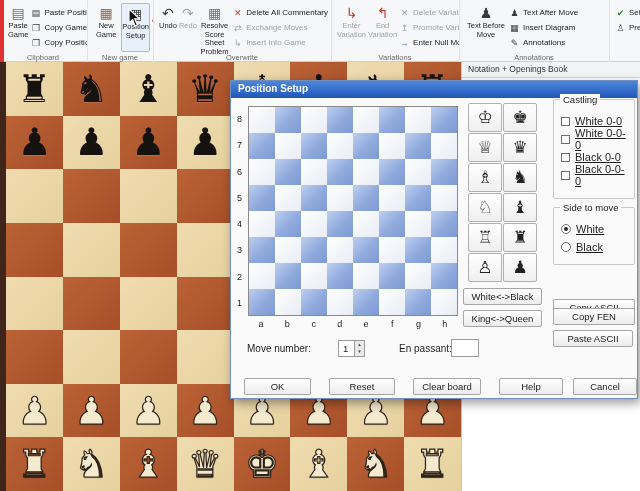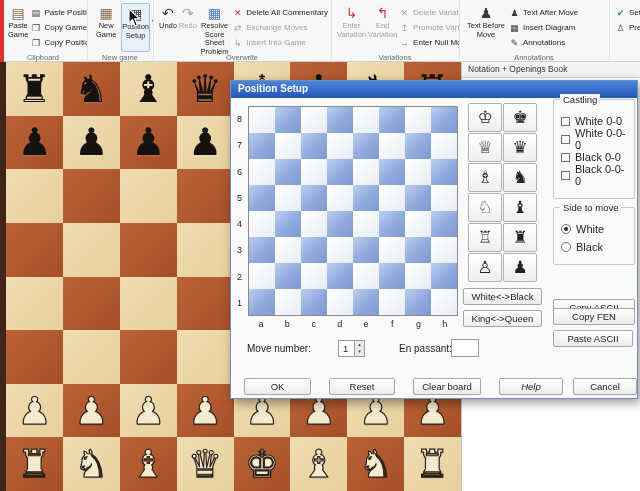--- a/index.html
+++ b/index.html
@@ -64,21 +64,21 @@
   .rank-labels span { flex:1; font-size:9px; color:#222; display:flex; align-items:center; }
   .file-labels { position:absolute; left:17px; top:238px; width:210px; display:flex; }
   .file-labels span { flex:1; text-align:center; font-size:9px; color:#222; }
   .piece-grid { position:absolute; left:237px; top:22px; display:grid;
                 grid-template-columns:34px 34px; grid-auto-rows:29px; gap:1px; }
   .pbtn { font-family:"DejaVu Sans", sans-serif; font-size:17px; line-height:1; color:#222;
           background:linear-gradient(#ffffff,#efefef); border:1px solid #b0b0b0; border-radius:2px; }
   .btn { position:absolute; height:17px; background:linear-gradient(#fefefe,#ececec);
          border:1px solid #a6a6a6; border-radius:2px; font-family:inherit; font-size:9.5px;
          color:#1e1e1e; text-align:center; line-height:15px; padding:0; }
-  .groupbox { position:absolute; border:1px solid #c9c9c9; border-radius:2px; padding:12px 6px 2px 7px; }
+  .groupbox { position:absolute; border:1px solid #c9c9c9; border-radius:2px; padding:12px 6px 2px 7px;text-decoration:underline; }
   .legend { position:absolute; top:-6px; left:6px; background:#fafafa; padding:0 3px; font-size:9.5px; color:#222; }
   .checkrow { display:flex; align-items:center; gap:5px; font-size:11px; height:18px; }
   .check { width:9px; height:9px; border:1px solid #6f6f6f; background:#fff; flex:none; }
   .radio { width:10px; height:10px; border:1px solid #6f6f6f; border-radius:50%; background:#fff;
            position:relative; flex:none; }
   .radio.selected::after { content:''; position:absolute; left:2px; top:2px; width:4px; height:4px;
            border-radius:50%; background:#2a2a2a; }
   .dlg-label { position:absolute; font-size:10px; color:#1e1e1e; }
   .spinner { position:absolute; left:107px; top:259px; width:27px; height:17px; border:1px solid #9a9a9a;
              background:#fff; display:flex; font-size:9.5px; }
@@ -515,21 +515,21 @@
         <span>▲</span>
         <span>▼</span>
       </span>
     </div>
     <span class="dlg-label" style="left:168px; top:262px;">En passant:</span>
     <div class="ep-box"></div>
 
     <button class="btn" style="left:13px;  top:297px; width:67px;">OK</button>
     <button class="btn" style="left:98px;  top:297px; width:66px;">Reset</button>
     <button class="btn" style="left:182px; top:297px; width:68px;">Clear board</button>
-    <button class="btn" style="left:268px; top:297px; width:64px;font-style:italic;">Help</button>
+    <button class="btn" style="left:268px; top:297px; width:64px;">Help</button>
     <button class="btn" style="left:342px; top:297px; width:64px;">Cancel</button>
   </div>
 
   <div class="cursor">
     <svg width="13" height="19" viewBox="0 0 13 19">
       <path d="M1 1 L1 15 L4.6 11.6 L7 18 L9.4 17 L6.8 10.8 L11.5 10.8 Z" fill="#111" stroke="#fff" stroke-width="1.2"></path>
     </svg>
   </div>
 
 </div>

